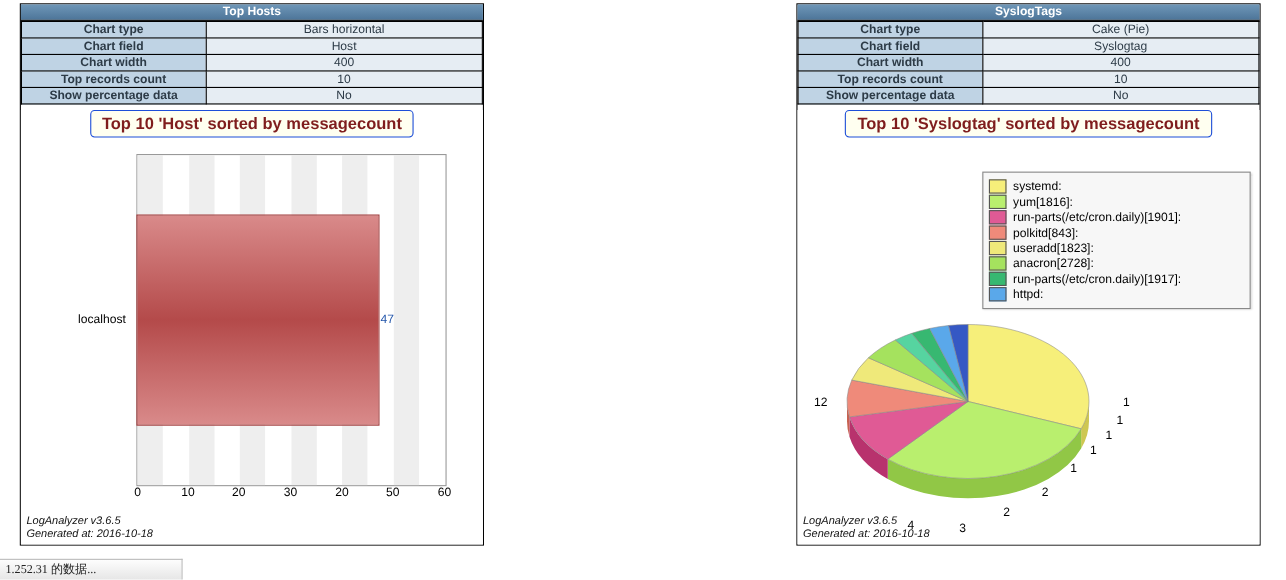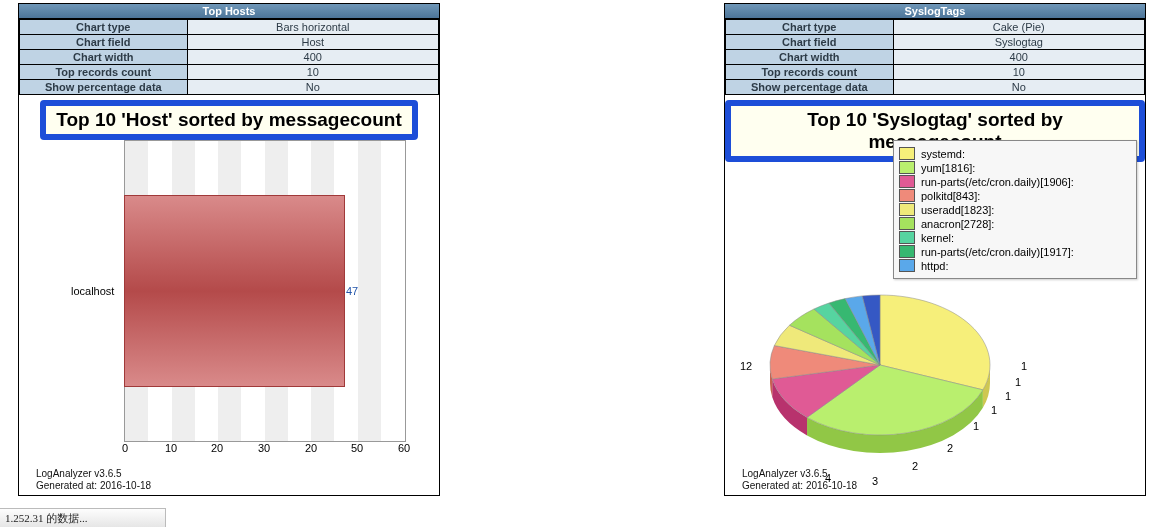--- a/index.html
+++ b/index.html
@@ -6,34 +6,34 @@
   .page{width:1169px;height:527px;position:relative;}
   .panel{position:absolute;top:3px;width:420px;border:1px solid #000;background:#fff;}
   .panel.left{left:18px;}
   .panel.right{left:724px;}
   .panel-title{background:#5e86a8;background:linear-gradient(#6f97b8,#4d7599);color:#fff;font-weight:bold;text-align:center;padding:1px 0;border-bottom:1px solid #000;font-size:11px;}
   table.props{width:100%;border-collapse:collapse;}
   table.props td{border:1px solid #000;padding:1px 5px;font-size:11px;text-align:center;}
   table.props td:first-child{width:40%;background:#bfd3e4;font-weight:bold;color:#2d3b47;}
   table.props td:last-child{background:#e6edf3;color:#2d3b47;}
   .chart-area{height:395px;position:relative;background:#fff;}
-  .chart-title{color:#000000;font-weight:bold;font-size:19px;text-align:center;margin:5px auto 0;border:6px solid #1d4ed8;background:#fffff0;display:table;padding:3px 10px;border-radius:4px;}
-  .footer-note{position:absolute;left:17px;bottom:3px;font-size:10px;color:#111;line-height:1.2;}
+  .chart-title{color:#7f1d1d;font-weight:bold;font-size:15px;text-align:center;margin:5px auto 0;border:1px solid #1d4ed8;background:#fffff0;display:table;padding:3px 10px;border-radius:4px;}
+  .footer-note{position:absolute;left:5px;bottom:3px;font-size:10px;color:#111;line-height:1.2;font-style:italic;}
   
   .barplot{position:absolute;left:40px;top:40px;width:345px;height:320px;}
   .plotbg{position:absolute;left:65px;top:0;width:280px;height:300px;border:1px solid #999;}
   .stripe{position:absolute;top:0;height:300px;width:23px;background:#eee;}
   .bar{position:absolute;left:65px;height:190px;top:55px;background:linear-gradient(#d98a8a,#b44a4a,#d98a8a);border:1px solid #a03939;}
   .bar-label{position:absolute;font-size:11px;}
   .bar-val{position:absolute;font-size:11px;color:#2255aa;}
   .tick{position:absolute;top:302px;font-size:11px;color:#000;text-align:center;width:20px;}
   
   .piewrap{position:absolute;left:5px;top:155px;width:290px;height:220px;}
   .pieval{position:absolute;font-size:11px;color:#000;}
-  .legend{position:absolute;right:8px;top:40px;width:232px;border:1px solid #888;background:#f7f7f7;padding:5px;font-size:11px;box-shadow:1px 1px 2px rgba(0,0,0,.2);}
+  .legend{position:absolute;right:8px;top:56px;width:232px;border:1px solid #888;background:#f7f7f7;padding:5px;font-size:11px;box-shadow:1px 1px 2px rgba(0,0,0,.2);}
   .legend-row{display:flex;align-items:center;margin:1px 0;}
   .sw{width:14px;height:11px;border:1px solid #555;margin-right:6px;flex:0 0 auto;}
   .statusbar{position:absolute;left:0;bottom:0;height:18px;width:160px;background:linear-gradient(#fdfdfd,#e6e6e6);border:1px solid #bbb;border-left:none;border-bottom:none;font-size:11px;padding-left:5px;line-height:18px;color:#222;white-space:nowrap;overflow:hidden;font-family:Liberation Serif, serif;}
 </style>
 </head>
 <body>
 
 <div class="page">
 
   <div class="panel left">
@@ -122,37 +122,33 @@
         <div class="legend-row">
             <span class="sw" style="background:#f6ef7a"></span>
             <span>systemd:</span>
           </div>
         <div class="legend-row">
             <span class="sw" style="background:#b9ef6e"></span>
             <span>yum[1816]:</span>
           </div>
         <div class="legend-row">
             <span class="sw" style="background:#e05a95"></span>
-            <span>run-parts(/etc/cron.daily)[1906]:</span>
+            <span>run-parts(/etc/cron.daily)[1901]:</span>
           </div>
         <div class="legend-row">
             <span class="sw" style="background:#ef8a7a"></span>
             <span>polkitd[843]:</span>
           </div>
         <div class="legend-row">
             <span class="sw" style="background:#efe97a"></span>
             <span>useradd[1823]:</span>
           </div>
         <div class="legend-row">
             <span class="sw" style="background:#a5e25e"></span>
             <span>anacron[2728]:</span>
-          </div>
-        <div class="legend-row">
-            <span class="sw" style="background:#56d4a0"></span>
-            <span>kernel:</span>
           </div>
         <div class="legend-row">
             <span class="sw" style="background:#37b871"></span>
             <span>run-parts(/etc/cron.daily)[1917]:</span>
           </div>
         <div class="legend-row">
             <span class="sw" style="background:#5aa8ea"></span>
             <span>httpd:</span>
           </div>
       </div>

